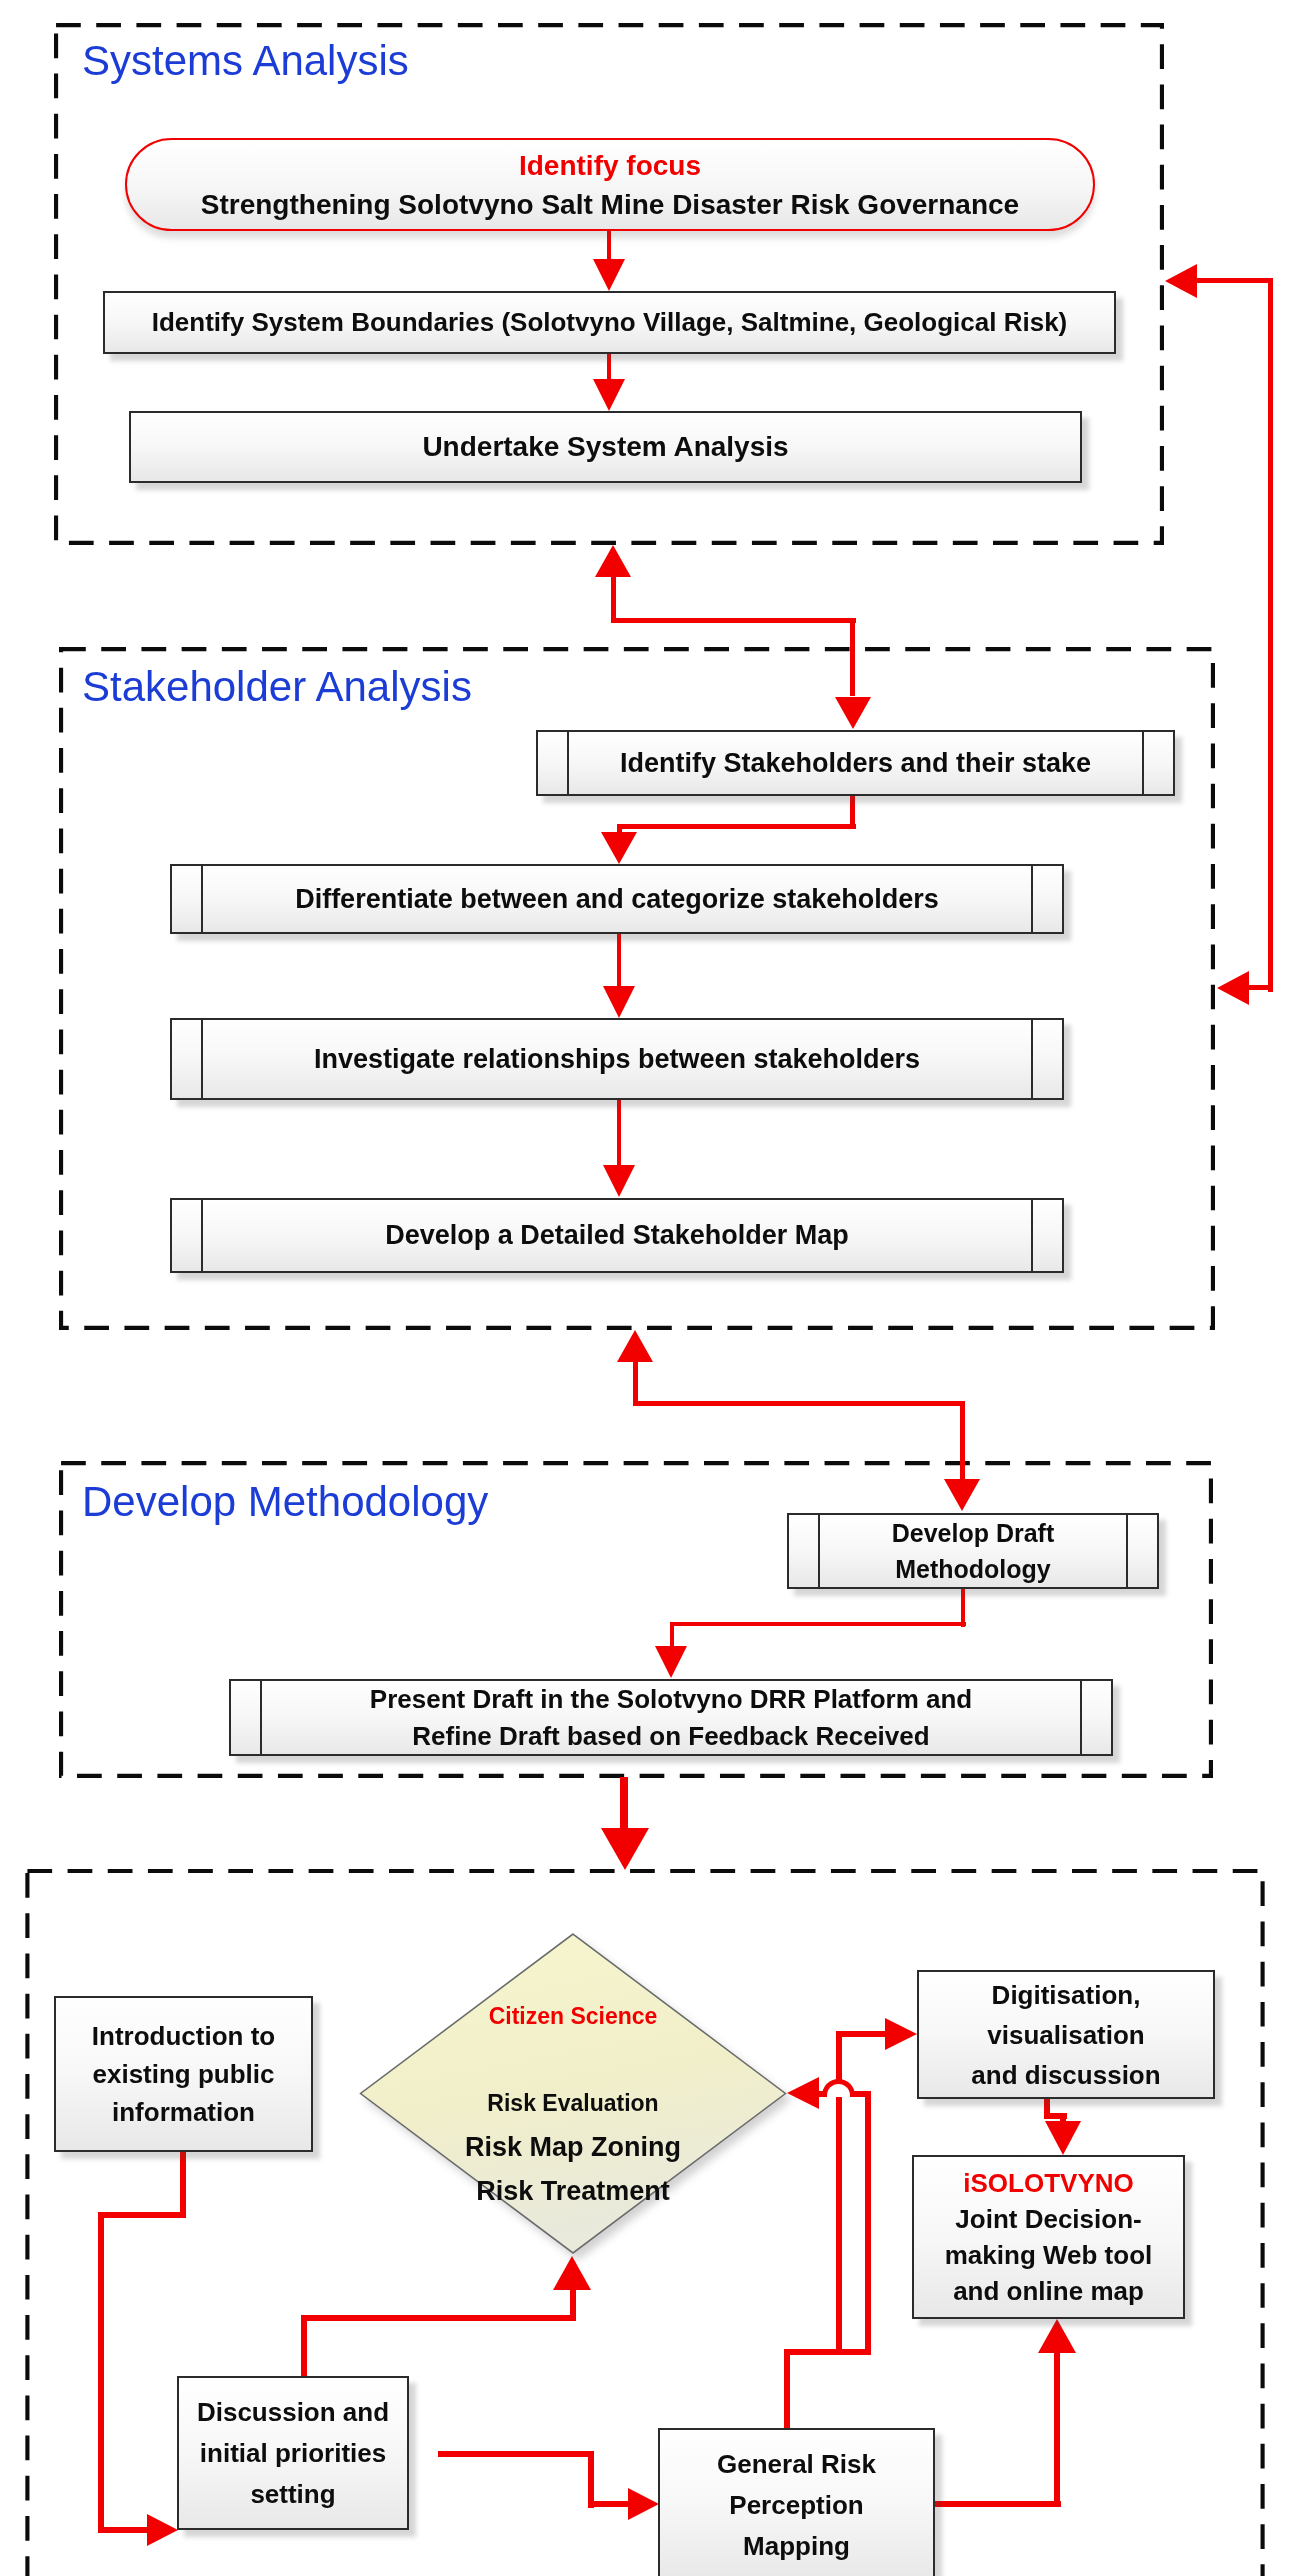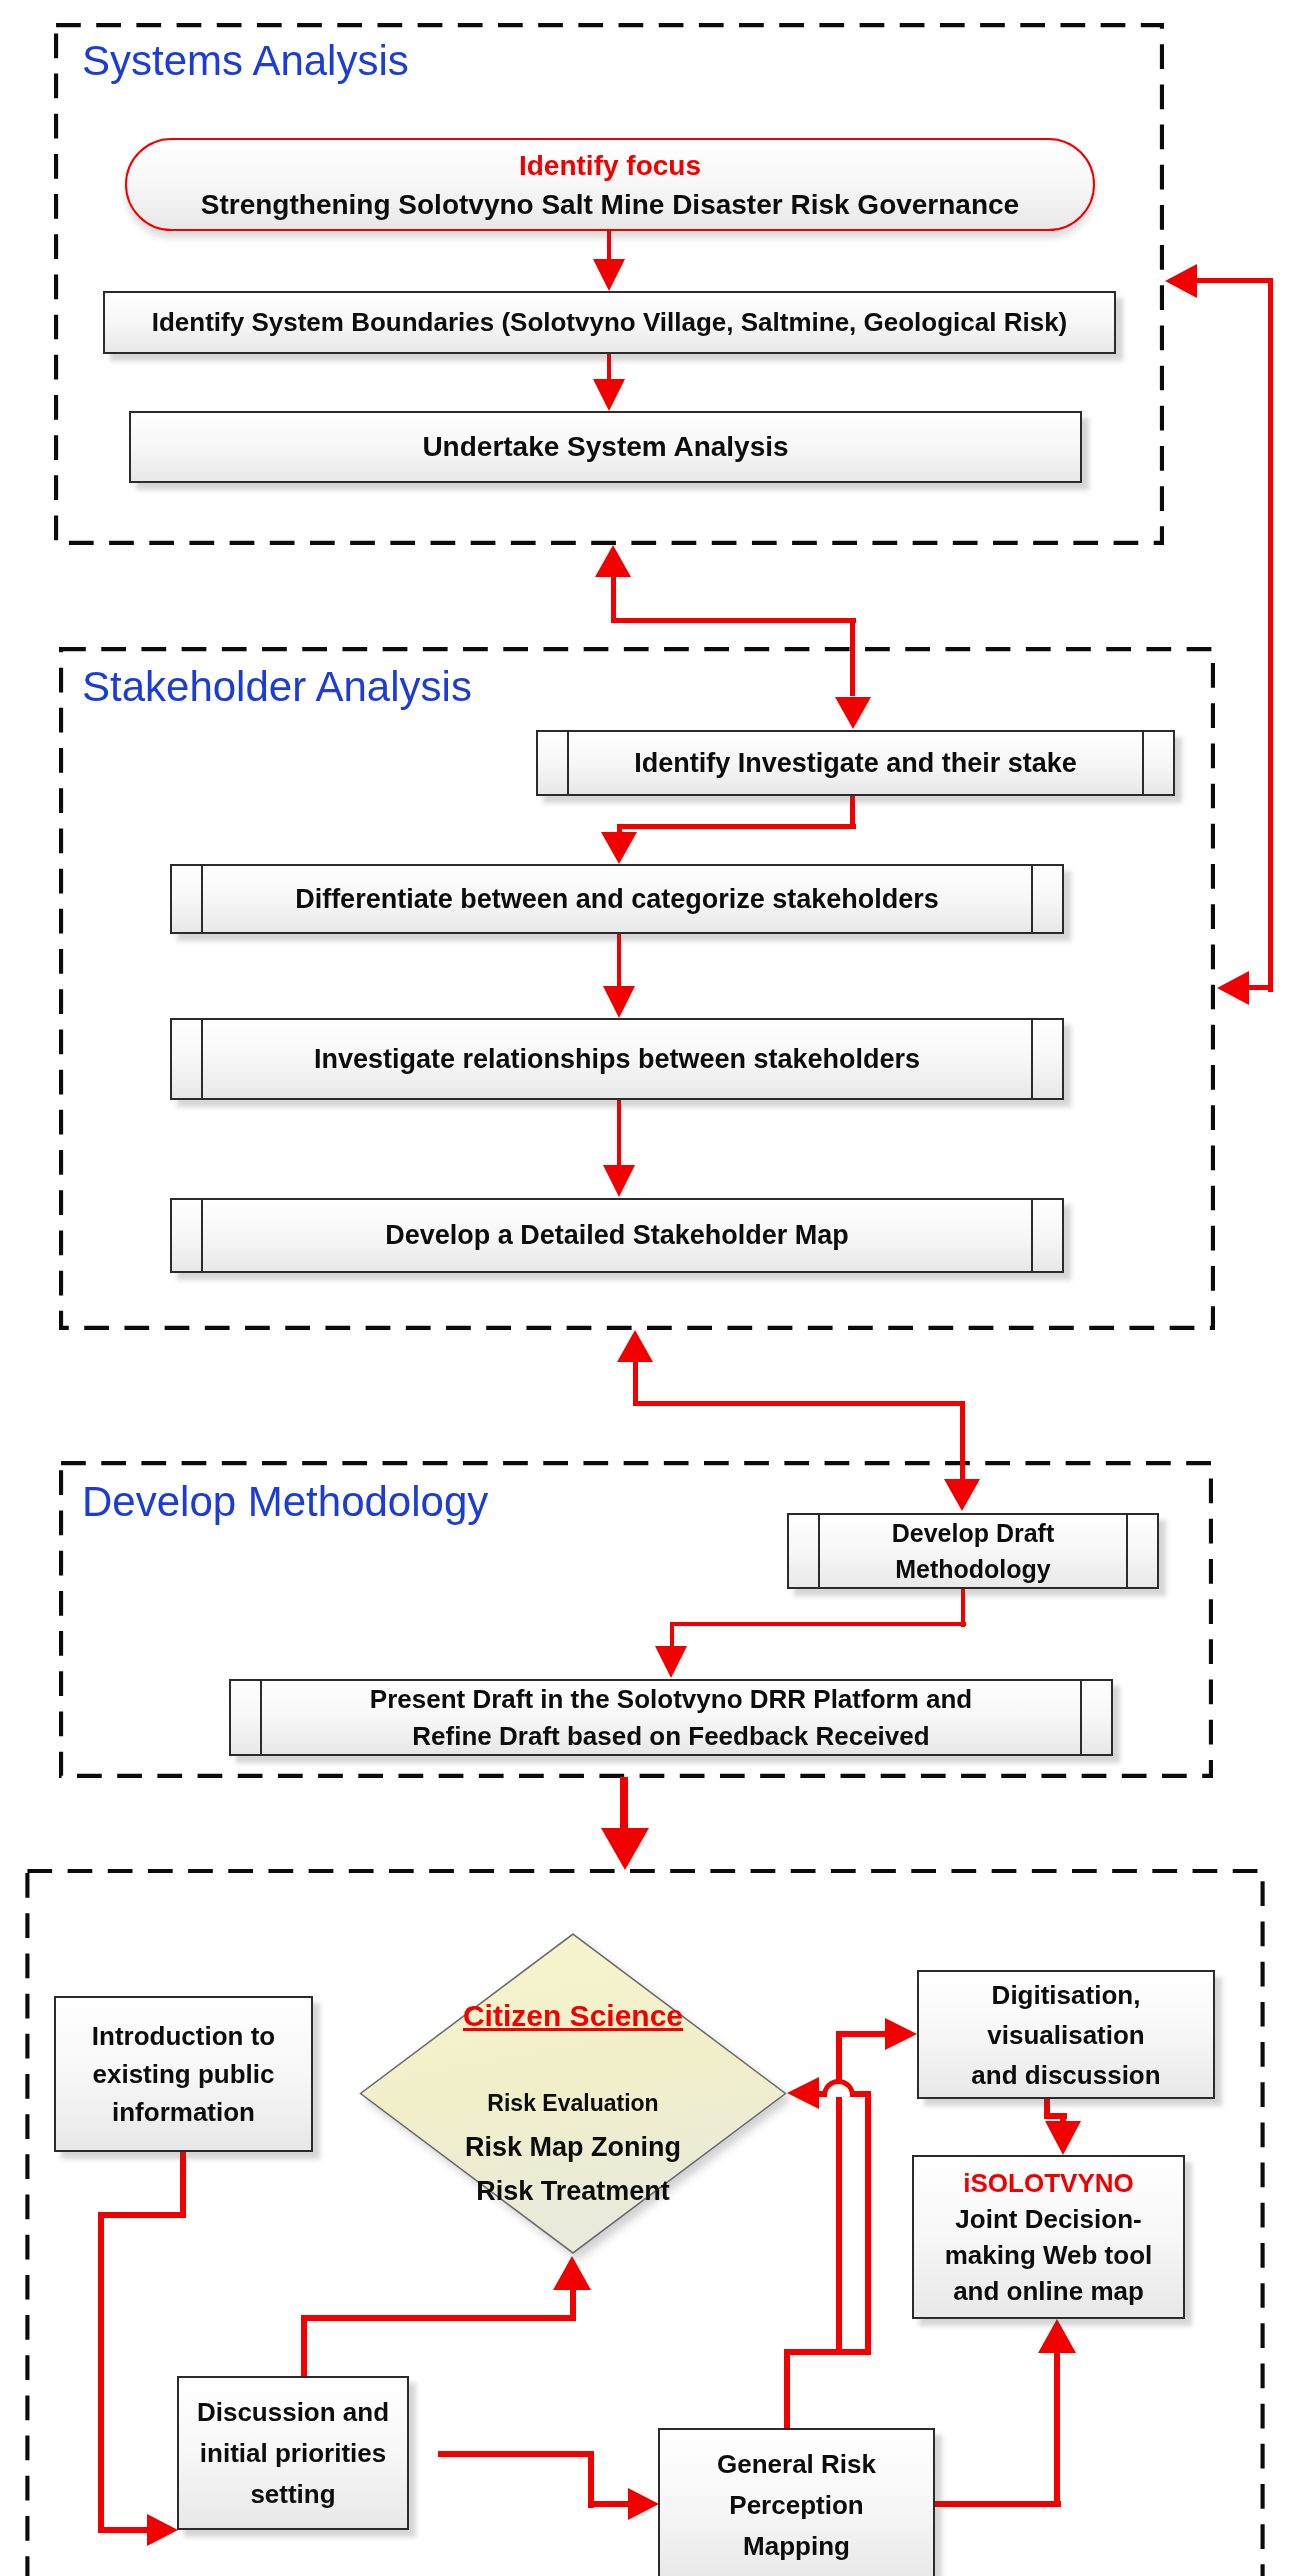--- a/index.html
+++ b/index.html
@@ -196,21 +196,21 @@
 
   <div class="node" style="left:103px;top:291px;width:1013px;height:63px;">
     <div style="font-size:26px;white-space:nowrap;">Identify System Boundaries (Solotvyno Village, Saltmine, Geological Risk)</div>
   </div>
 
   <div class="node" style="left:129px;top:411px;width:953px;height:72px;">
     <div style="font-size:28px;white-space:nowrap;">Undertake System Analysis</div>
   </div>
 
   <div class="node bars" style="left:536px;top:730px;width:639px;height:66px;">
-    <div style="font-size:27px;white-space:nowrap;">Identify Investigate and their stake</div>
+    <div style="font-size:27px;white-space:nowrap;">Identify Stakeholders and their stake</div>
   </div>
 
   <div class="node bars" style="left:170px;top:864px;width:894px;height:70px;">
     <div style="font-size:27px;white-space:nowrap;">Differentiate between and categorize stakeholders</div>
   </div>
 
   <div class="node bars" style="left:170px;top:1018px;width:894px;height:82px;">
     <div style="font-size:27px;white-space:nowrap;">Investigate relationships between stakeholders</div>
   </div>
 
@@ -222,21 +222,21 @@
     <div style="font-size:25px;line-height:36px;">Develop Draft</div>
     <div style="font-size:25px;line-height:36px;">Methodology</div>
   </div>
 
   <div class="node bars" style="left:229px;top:1679px;width:884px;height:77px;">
     <div style="font-size:26px;line-height:37px;white-space:nowrap;">Present Draft in the Solotvyno DRR Platform and</div>
     <div style="font-size:26px;line-height:37px;white-space:nowrap;">Refine Draft based on Feedback Received</div>
   </div>
 
   <div class="dtext" style="left:359px;top:1933px;width:428px;height:321px;justify-content:flex-start;padding-top:61px;box-sizing:border-box;">
-    <div class="red" style="font-size:30px;line-height:44px;text-decoration:underline;">Citizen Science</div>
+    <div class="red" style="font-size:23px;line-height:44px;">Citizen Science</div>
     <div style="font-size:23px;line-height:44px;margin-top:43px;">Risk Evaluation</div>
     <div style="font-size:27px;line-height:44px;">Risk Map Zoning</div>
     <div style="font-size:27px;line-height:44px;">Risk Treatment</div>
   </div>
 
   <div class="node" style="left:54px;top:1996px;width:259px;height:156px;">
     <div style="font-size:26px;line-height:38px;">Introduction to</div>
     <div style="font-size:26px;line-height:38px;">existing public</div>
     <div style="font-size:26px;line-height:38px;">information</div>
   </div>

